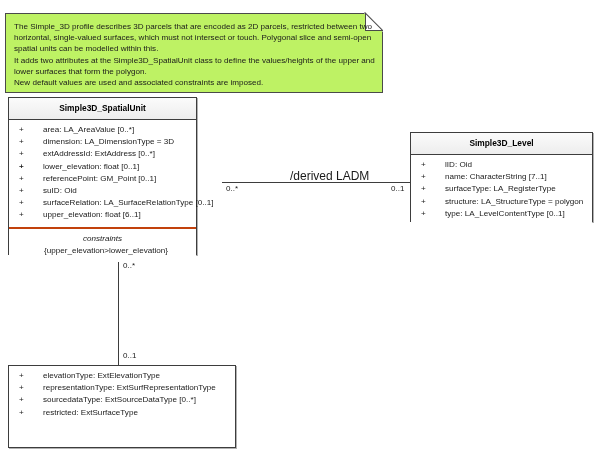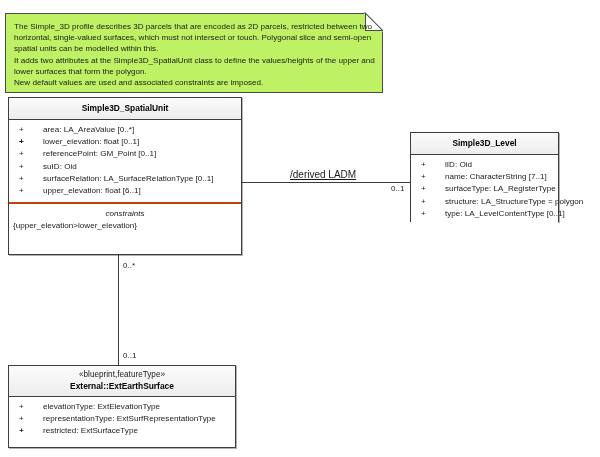--- a/index.html
+++ b/index.html
@@ -136,20 +136,21 @@
     text-align: center;
     color: #1a1a1a;
     line-height: 12px;
     padding-top: 2px;
   }
   .uml-constraint-item {
     font-size: 8.1px;
     color: #1a1a1a;
     line-height: 12px;
     padding-left: 2px;
+    margin-left: 31px;
   }
 
   
   .conn-line-h {
     position: absolute;
     height: 0;
     border-top: 1px solid #3d3d3d;
   }
   .conn-line-v {
     position: absolute;
@@ -157,24 +158,23 @@
     border-left: 1px solid #3d3d3d;
   }
   .conn-label {
     position: absolute;
     font-size: 8px;
     color: #1a1a1a;
     white-space: nowrap;
   }
   .conn-label-name {
     position: absolute;
-    font-size: 10px;
+    font-size: 12px;
     color: #1a1a1a;
     white-space: nowrap;
-    text-decoration: underline;
   }
 </style>
 </head>
 <body>
 
 <div id="canvas">
 
   <div class="note">
     <div class="note-corner-mask"></div>
     <div class="note-fold"></div>
@@ -185,34 +185,36 @@
 
   <div class="conn-line-h" style="left:222px; top:182px; width:188px;"></div>
   <div class="conn-label-name" style="left:290px; top:169px;">/derived LADM</div>
   <div class="conn-label" style="left:226px; top:184px;">0..*</div>
   <div class="conn-label" style="left:391px; top:184px;">0..1</div>
 
   <div class="conn-line-v" style="left:118px; top:255px; height:110px;"></div>
   <div class="conn-label" style="left:123px; top:261px;">0..*</div>
   <div class="conn-label" style="left:123px; top:351px;">0..1</div>
 
-  <div class="uml-class" style="left:8px; top:97px; width:234px; height:158px;">
+  <div class="uml-class" style="left:8px; top:97px; width:189px; height:158px;">
     <div class="uml-header">
       <div class="uml-name">Simple3D_SpatialUnit</div>
     </div>
     <div class="uml-compartment">
       <div class="uml-attr">
         <span class="uml-vis">+</span>
         <span class="uml-attr-text">area: LA_AreaValue [0..*]</span>
       </div>
       <div class="uml-attr">
         <span class="uml-vis">+</span>
-      </div>
-      <div class="uml-attr">
-        <span class="uml-vis">+</span>
+        <span class="uml-attr-text">dimension: LA_DimensionType = 3D</span>
+      </div>
+      <div class="uml-attr">
+        <span class="uml-vis">+</span>
+        <span class="uml-attr-text">extAddressId: ExtAddress [0..*]</span>
       </div>
       <div class="uml-attr">
         <span class="uml-vis">+</span>
       </div>
       <div class="uml-attr">
         <span class="uml-vis">+</span>
         <span class="uml-attr-text">lower_elevation: float [0..1]</span>
       </div>
       <div class="uml-attr">
         <span class="uml-vis">+</span>
@@ -230,21 +232,21 @@
         <span class="uml-vis">+</span>
         <span class="uml-attr-text">upper_elevation: float [6..1]</span>
       </div>
     </div>
     <div class="uml-compartment uml-constraint-sep" style="padding-top:2px;">
       <div class="uml-constraints-title">constraints</div>
       <div class="uml-constraint-item">{upper_elevation&gt;lower_elevation}</div>
     </div>
   </div>
 
-  <div class="uml-class" style="left:410px; top:132px; width:149px; height:90px;">
+  <div class="uml-class" style="left:410px; top:132px; width:183px; height:90px;">
     <div class="uml-header">
       <div class="uml-name">Simple3D_Level</div>
     </div>
     <div class="uml-compartment">
       <div class="uml-attr">
         <span class="uml-vis">+</span>
         <span class="uml-attr-text">lID: Oid</span>
       </div>
       <div class="uml-attr">
         <span class="uml-vis">+</span>
@@ -259,35 +261,32 @@
         <span class="uml-attr-text">structure: LA_StructureType = polygon</span>
       </div>
       <div class="uml-attr">
         <span class="uml-vis">+</span>
         <span class="uml-attr-text">type: LA_LevelContentType [0..1]</span>
       </div>
     </div>
   </div>
 
   <div class="uml-class" style="left:8px; top:365px; width:228px; height:83px;">
-    <div class="uml-header" style="padding:4px 2px 4px 2px;">
-      <div class="uml-stereotype">«blueprint,featureType»</div>
-      <div class="uml-name">External::ExtEarthSurface</div>
-    </div>
     <div class="uml-compartment">
       <div class="uml-attr">
         <span class="uml-vis">+</span>
         <span class="uml-attr-text">elevationType: ExtElevationType</span>
       </div>
       <div class="uml-attr">
         <span class="uml-vis">+</span>
         <span class="uml-attr-text">representationType: ExtSurfRepresentationType</span>
       </div>
       <div class="uml-attr">
         <span class="uml-vis">+</span>
+        <span class="uml-attr-text">sourcedataType: ExtSourceDataType [0..*]</span>
       </div>
       <div class="uml-attr">
         <span class="uml-vis">+</span>
         <span class="uml-attr-text">restricted: ExtSurfaceType</span>
       </div>
     </div>
   </div>
 
 </div>
 

